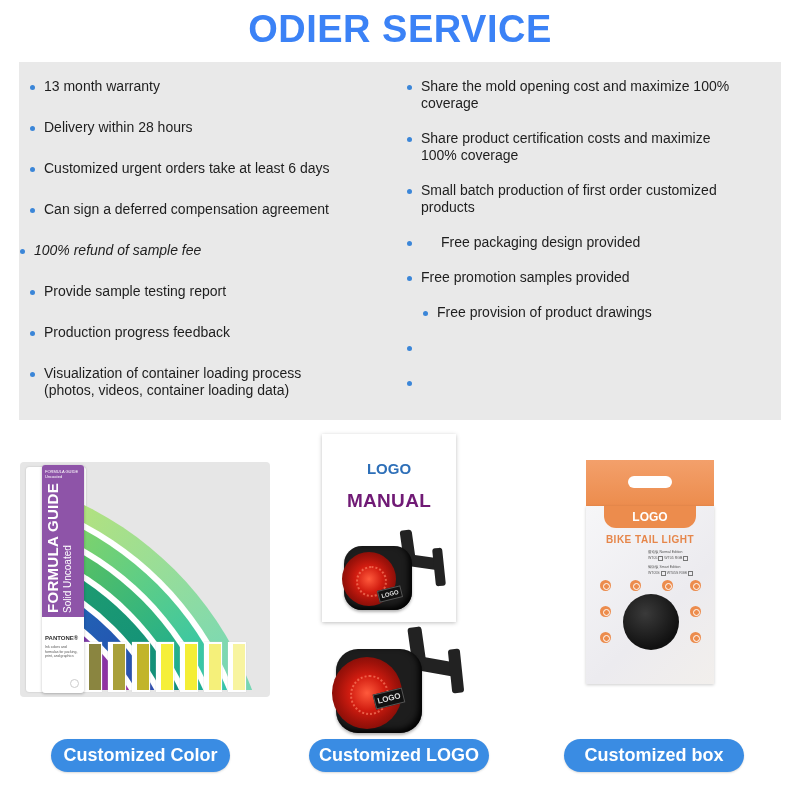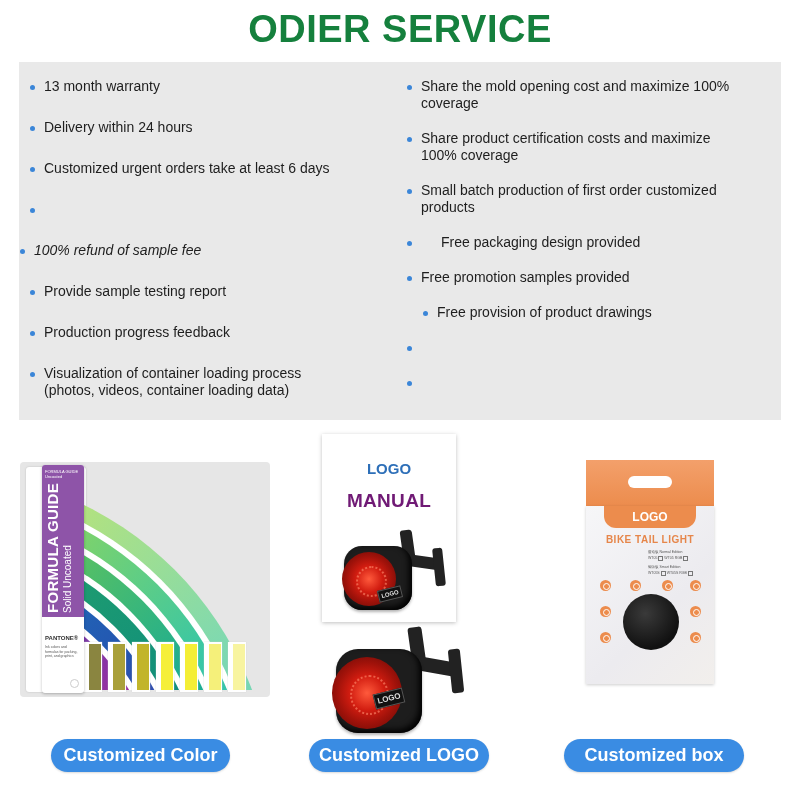--- a/index.html
+++ b/index.html
@@ -1,21 +1,21 @@
 <!DOCTYPE html>
 <html><head>
 <meta charset="utf-8">
 <style>
   * { box-sizing: border-box; margin: 0; padding: 0; }
   html, body { width: 800px; height: 800px; background: #ffffff; overflow: hidden; }
   body { font-family: "Liberation Sans", sans-serif; color: #1a1a1a; position: relative; }
 
   .title {
     position: absolute; top: 8px; left: 0; width: 800px; text-align: center;
-    font-size: 38px; font-weight: bold; letter-spacing: 0.5px; color: #15803d;
+    font-size: 38px; font-weight: bold; letter-spacing: 0.5px; color: #3b82f6;
     transform: scaleY(1.02);
   }
 
   .panel {
     position: absolute; left: 19px; top: 62px; width: 762px; height: 358px;
     background: #e9e9e9;
   }
   .col { position: absolute; top: 0; }
   .col.left { left: 0; width: 380px; }
   .col.right { left: 382px; width: 380px; }
@@ -108,28 +108,29 @@
 <div class="title">ODIER SERVICE</div>
 
 <div class="panel">
   <div class="col left">
     <div class="item" style="left:11px;top:16px;width:360px;">
         <span class="bullet"></span>
         <span>13 month warranty</span>
       </div>
     <div class="item" style="left:11px;top:57px;width:360px;">
         <span class="bullet"></span>
-        <span>Delivery within 24 hours</span>
+        <span>Delivery within 28 hours</span>
       </div>
     <div class="item" style="left:11px;top:98px;width:360px;">
         <span class="bullet"></span>
         <span>Customized urgent orders take at least 6 days</span>
       </div>
     <div class="item" style="left:11px;top:139px;width:360px;">
         <span class="bullet"></span>
+        <span>Can sign a deferred compensation agreement</span>
       </div>
     <div class="item" style="left:1px;top:180px;width:360px;font-style:italic;">
         <span class="bullet"></span>
         <span>100% refund of sample fee</span>
       </div>
     <div class="item" style="left:11px;top:221px;width:360px;">
         <span class="bullet"></span>
         <span>Provide sample testing report</span>
       </div>
     <div class="item" style="left:11px;top:262px;width:360px;">

